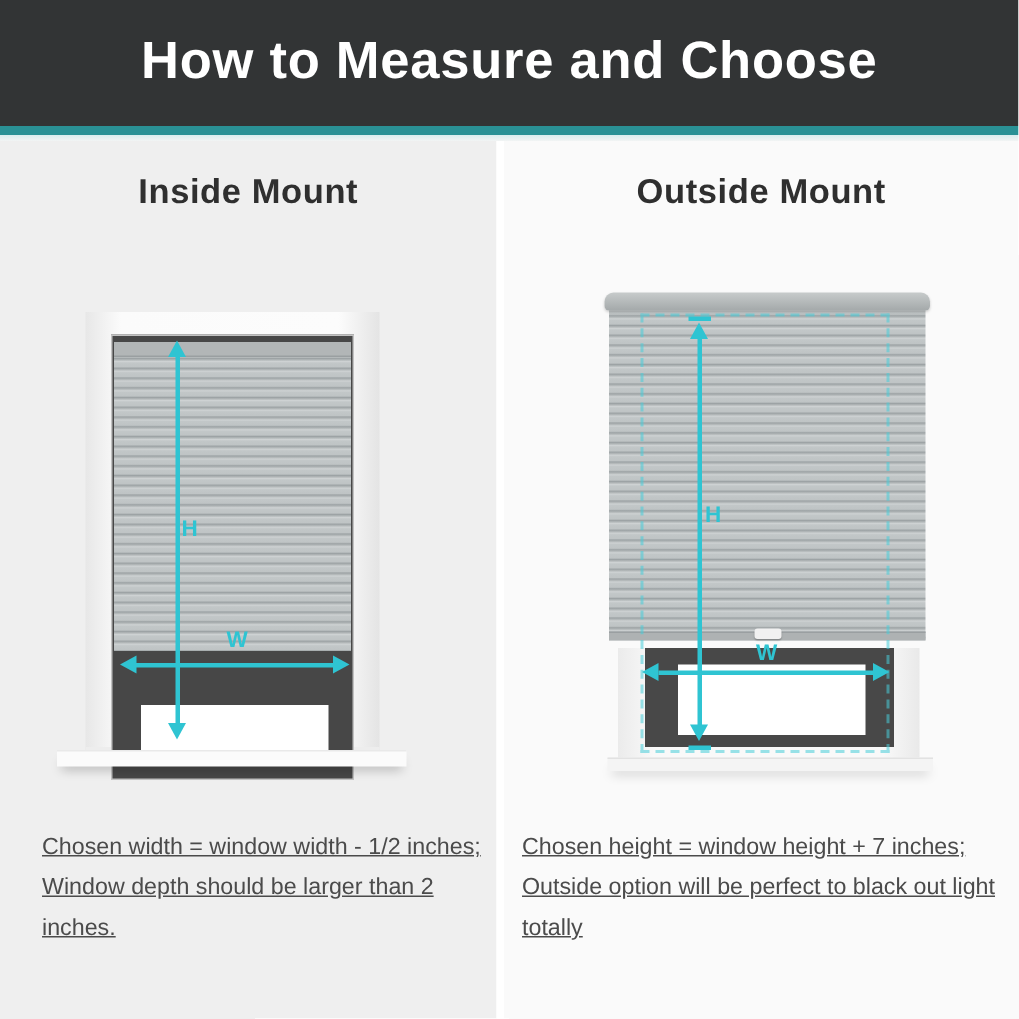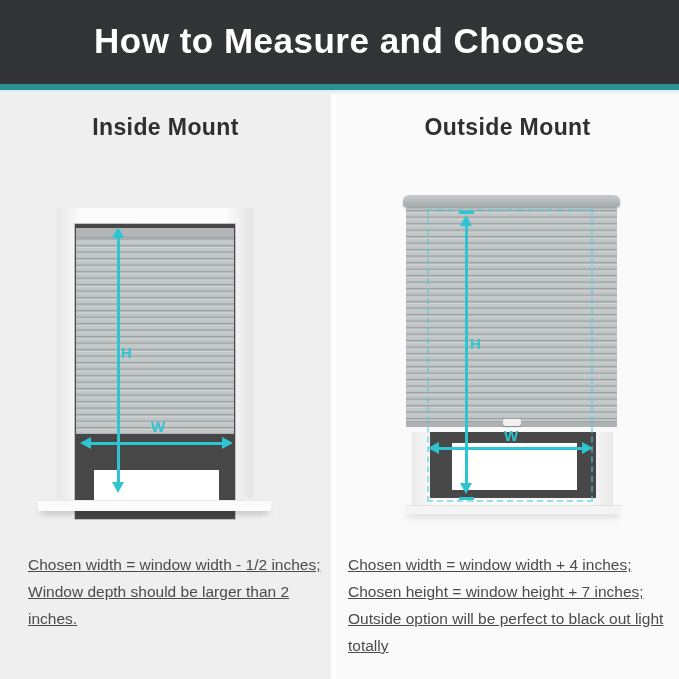--- a/index.html
+++ b/index.html
@@ -140,18 +140,17 @@
     <div class="dim-line" style="left:36px;top:252px;width:143px;height:3px;"></div>
     <div class="ah rt" style="left:179px;top:247px;"></div>
     <div class="dim-label" style="left:101px;top:232px;">W</div>
   </div>
 
   <div class="notes inside">
     <p>Chosen width = window width - 1/2 inches;</p>
     <p>Window depth should be larger than 2 inches.</p>
   </div>
   <div class="notes outside">
-    <p>Chosen width = window width + 4 inches;</p>
     <p>Chosen height = window height + 7 inches;</p>
     <p>Outside option will be perfect to black out light totally</p>
   </div>
 
 </div>
 
 </body></html>

